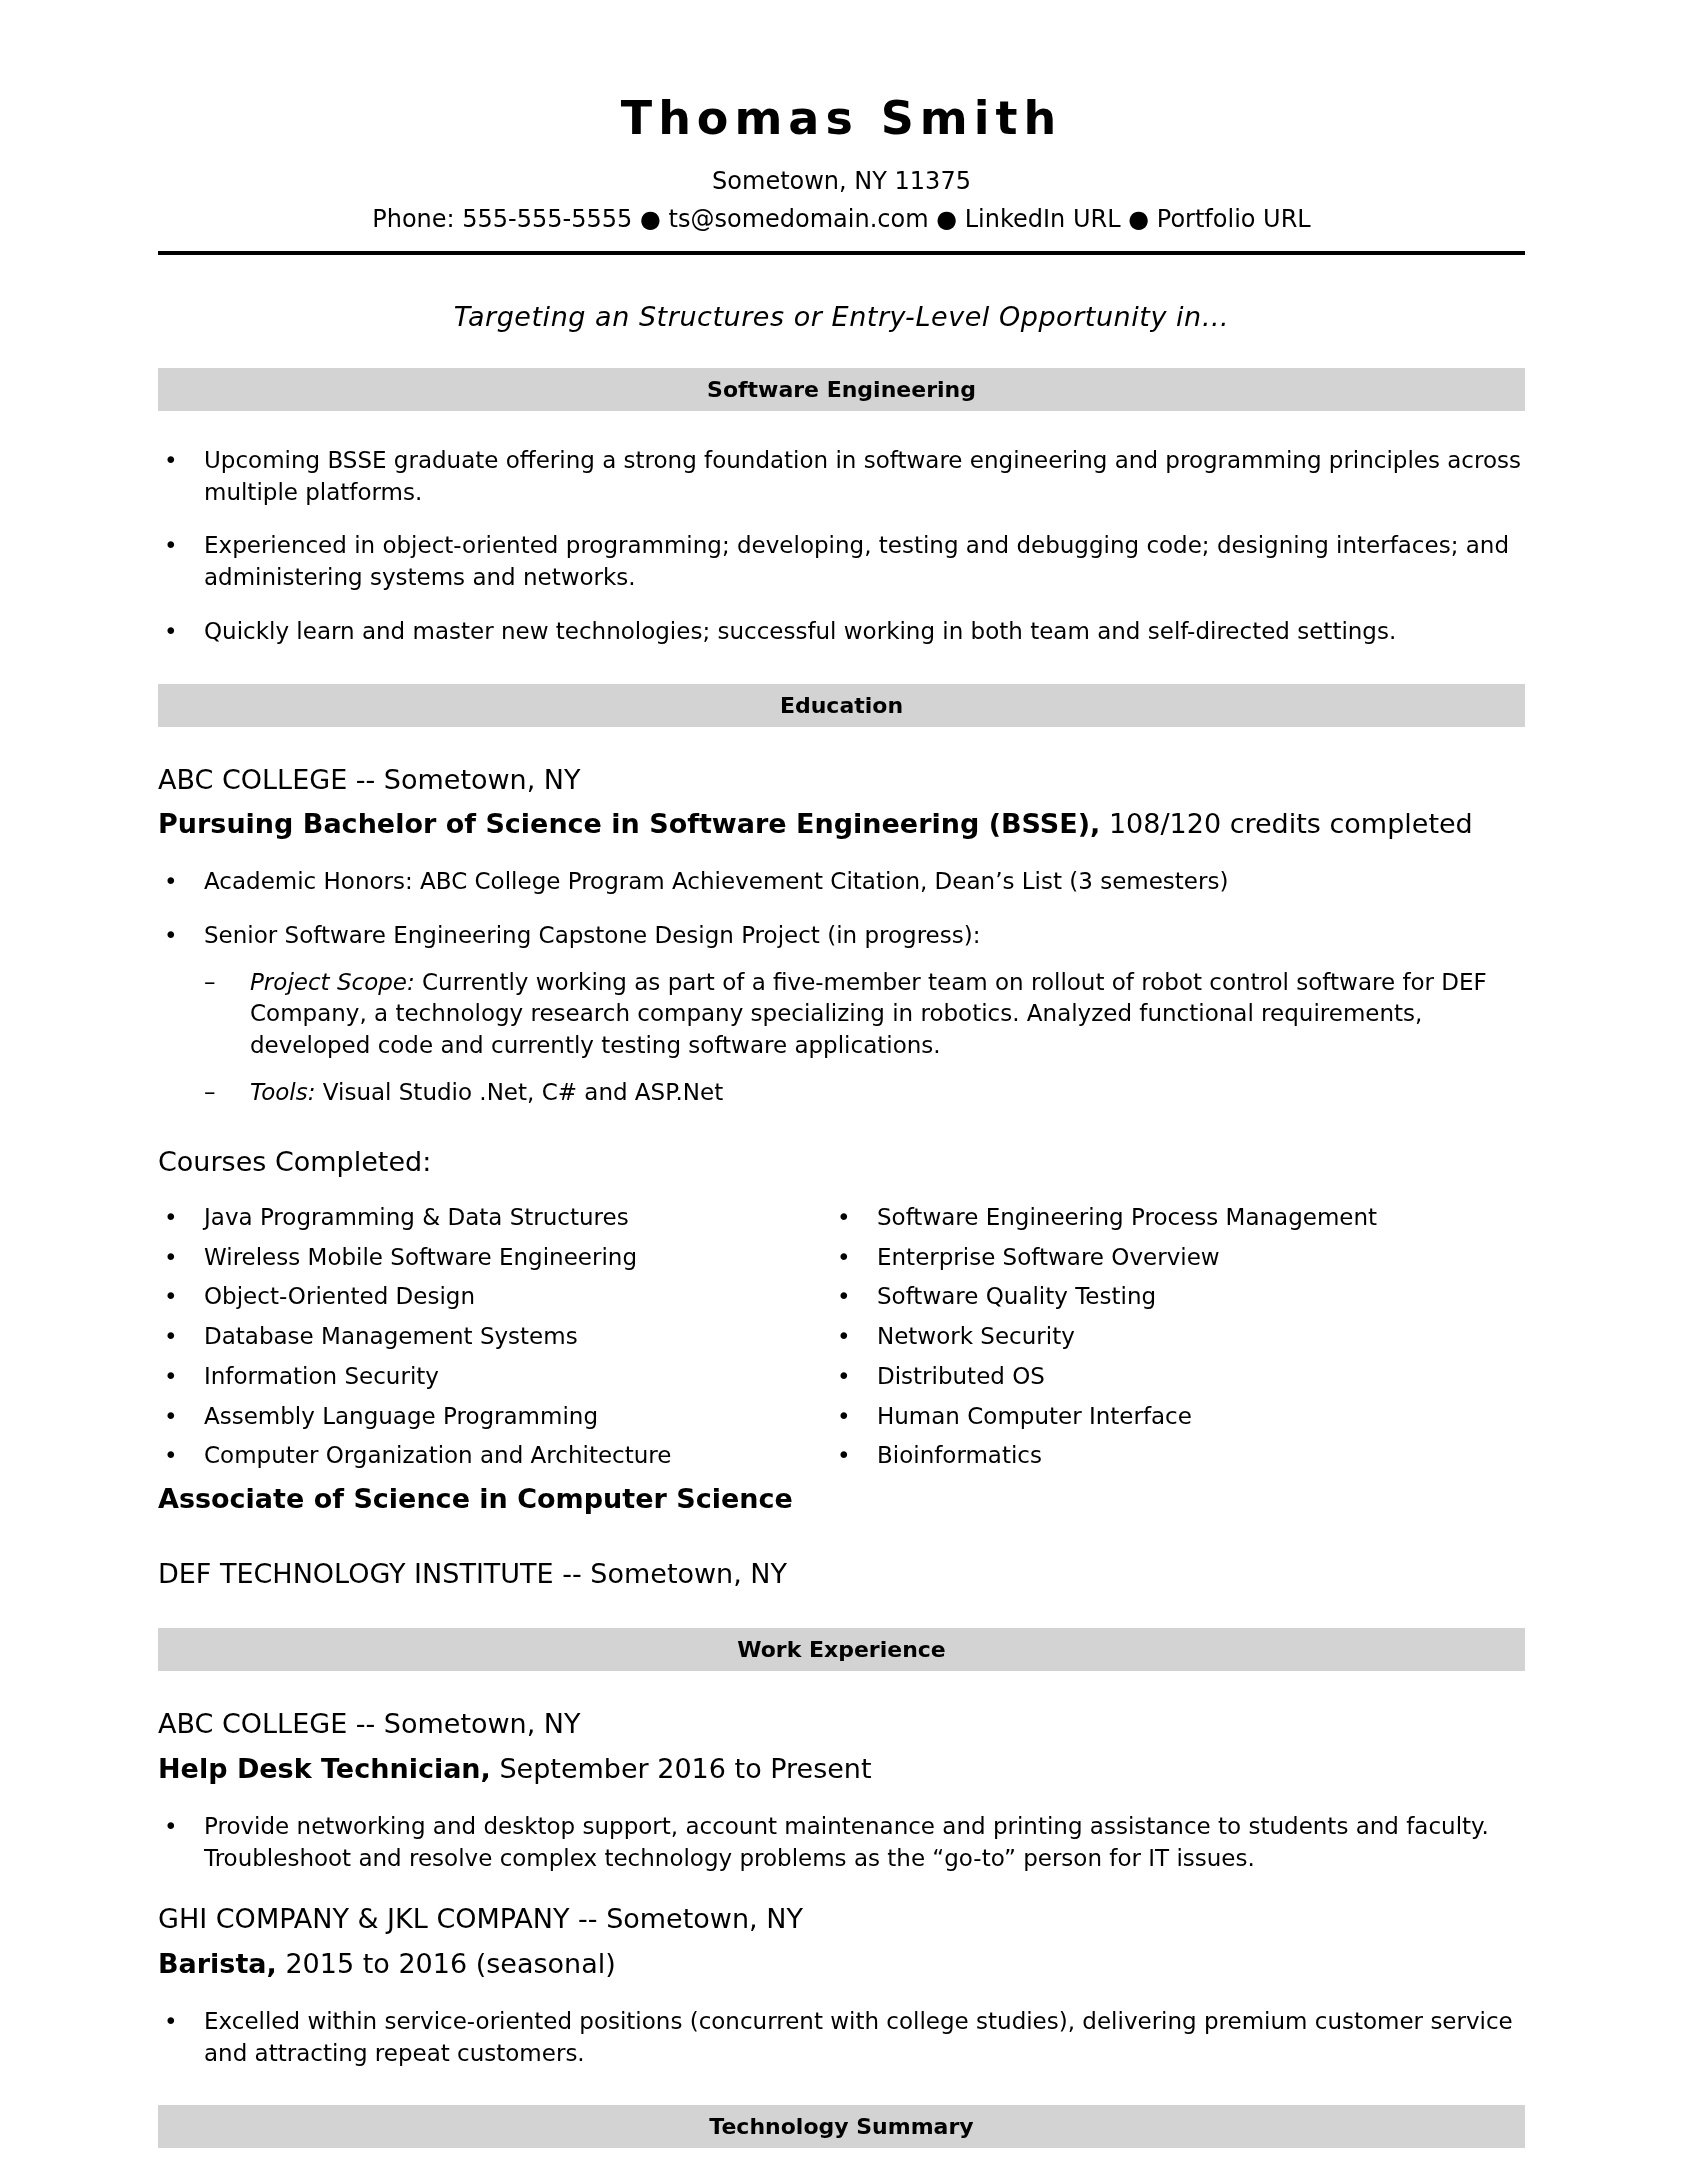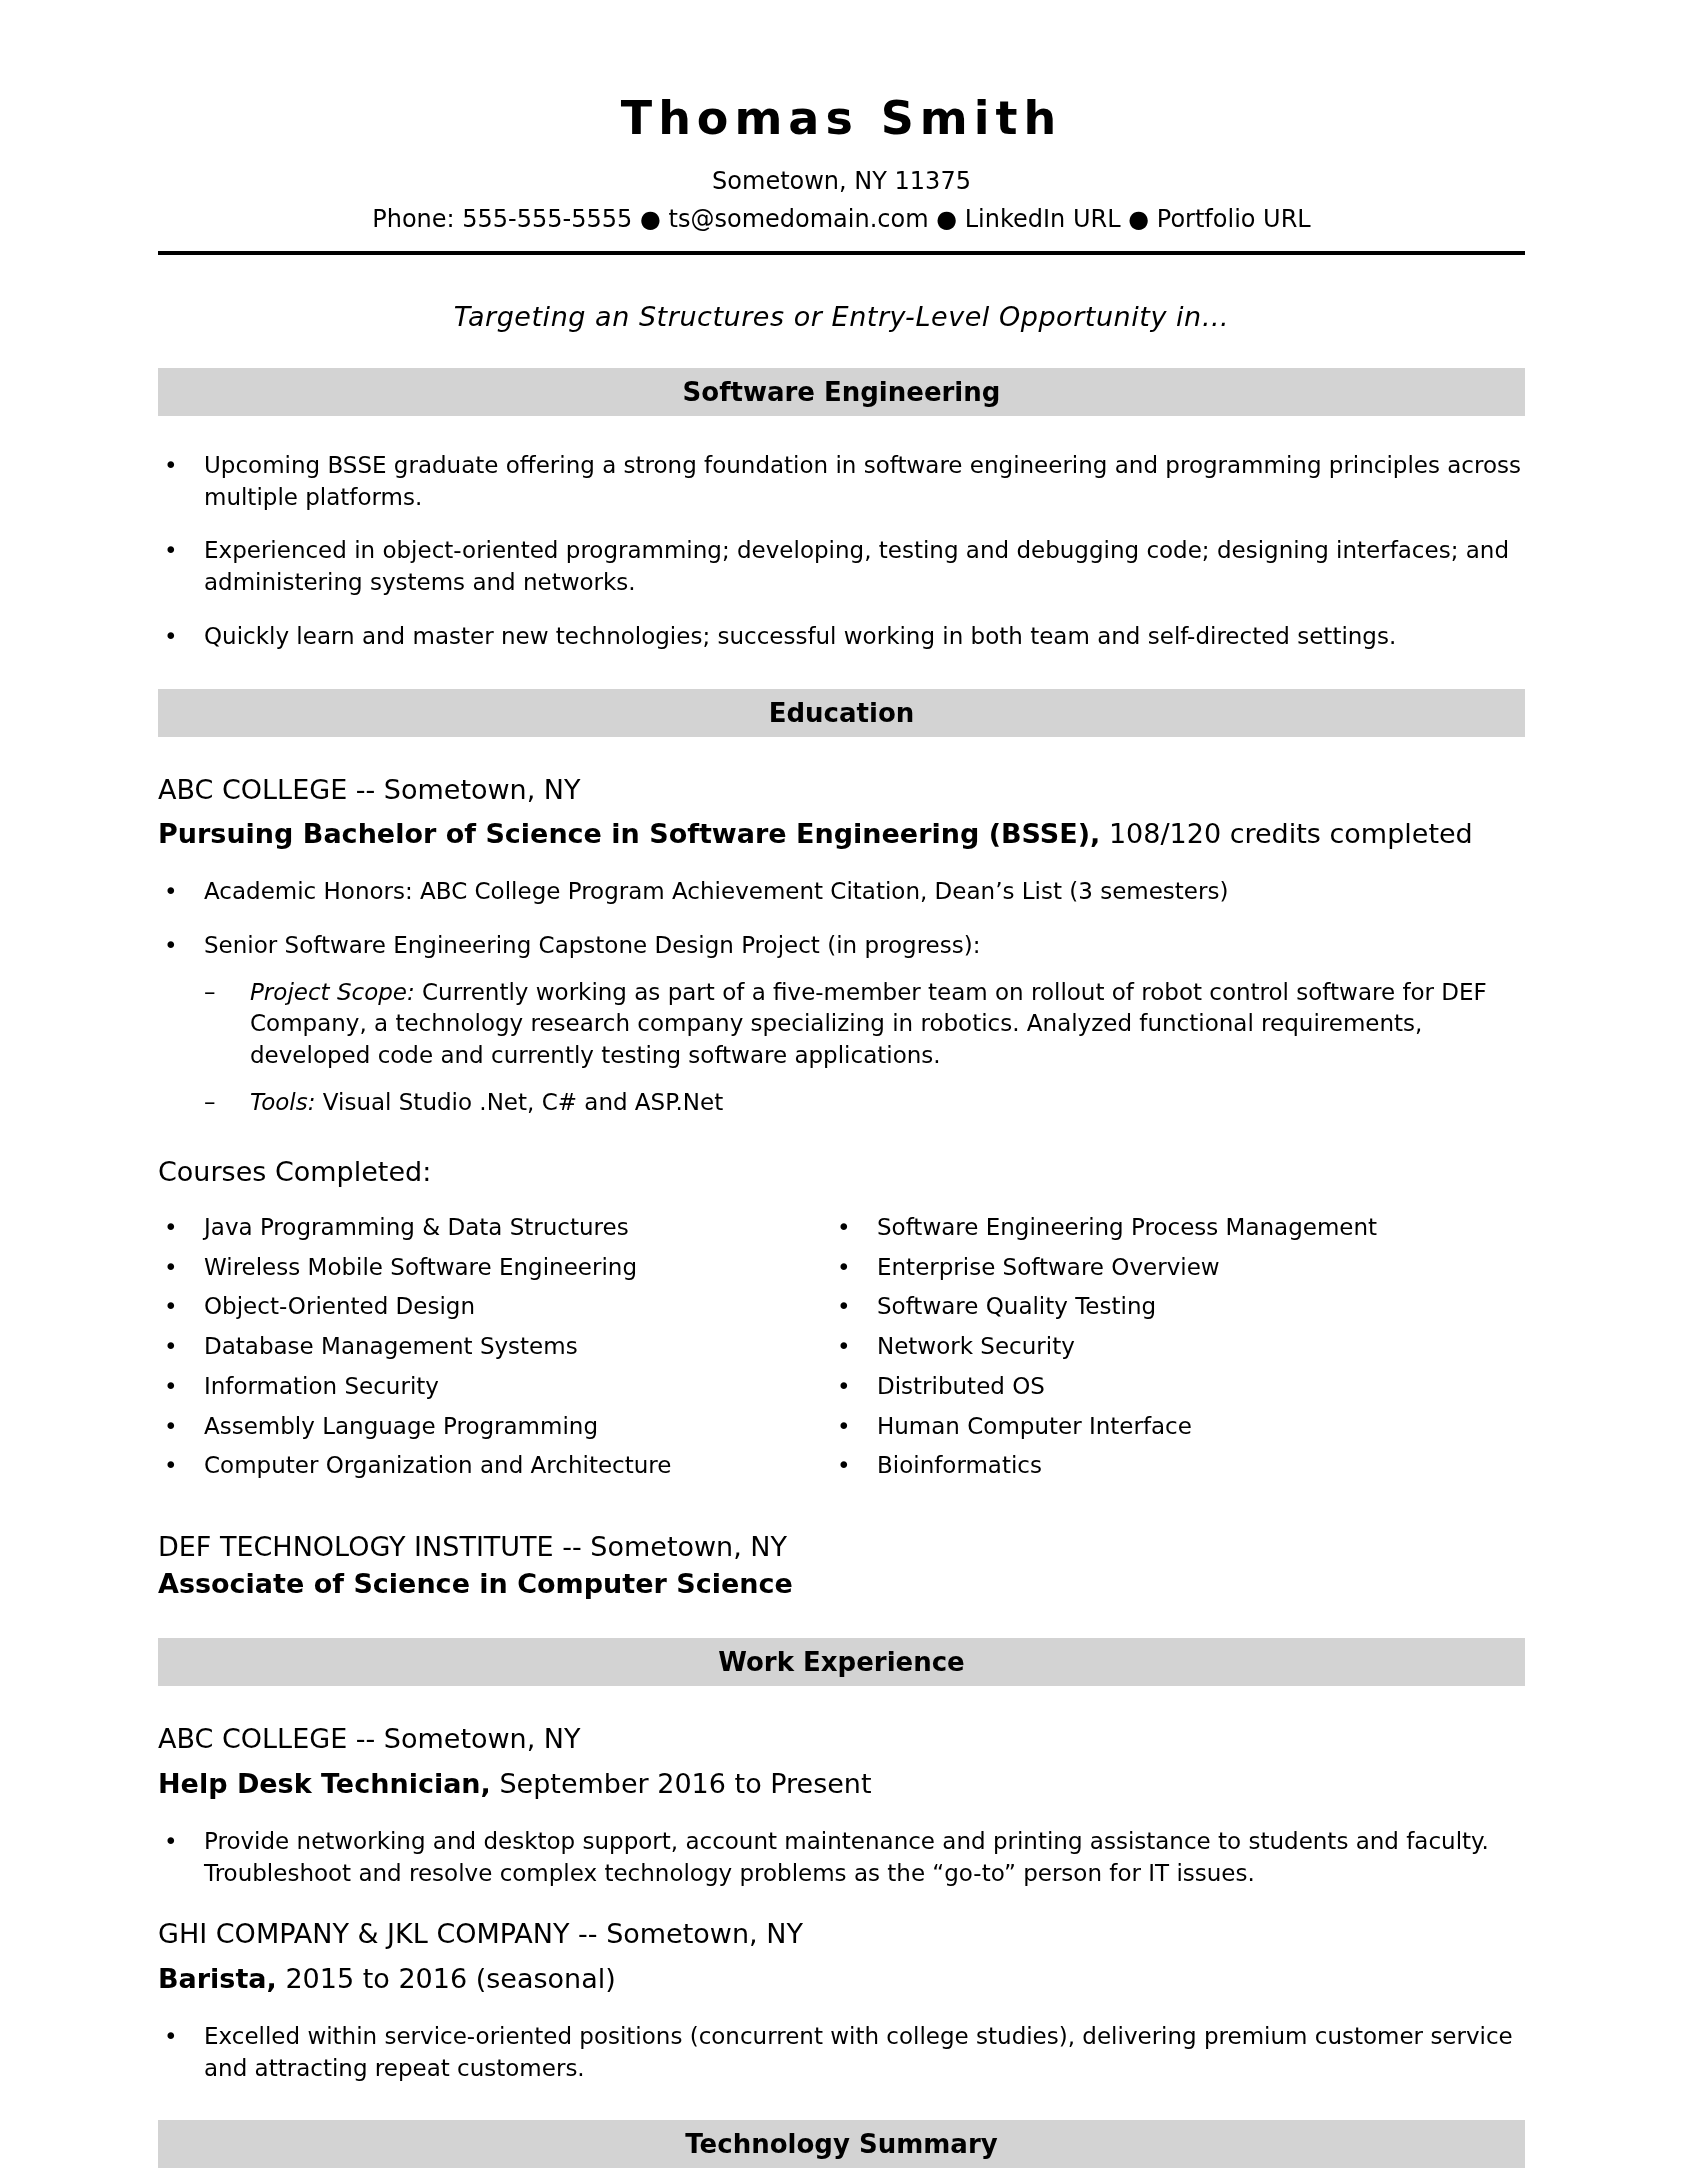--- a/index.html
+++ b/index.html
@@ -7,21 +7,21 @@
   .page { width: 1683px; min-height: 2178px; box-sizing: border-box; padding: 91px 158px 59px; background: #fff; }
 
   .header { text-align: center; }
   .name { font-size: 46px; font-weight: bold; letter-spacing: 0.13em; margin: 0 0 22px; }
   .addr { font-size: 24px; margin: 0 0 10px; }
   .contact { font-size: 24px; margin: 0 0 18px; }
   .rule { height: 4px; background: #000; margin: 0; }
 
   .objective { font-size: 27px; font-style: italic; text-align: center; margin: 46px 0 0; letter-spacing: 0.02em; }
 
-  .section-bar { background: #d3d3d3; text-align: center; font-weight: bold; font-size: 26px; padding: 9px 0; margin: 36px 0 34px; }
+  .section-bar { background: #d3d3d3; text-align: center; font-weight: bold; font-size: 22px; padding: 9px 0; margin: 36px 0 34px; }
 
   .line { font-size: 27px; line-height: 1.38; margin: 0 0 8px; }
   .school { margin: 0 0 7px; }
   .degree { margin: 0 0 24px; }
   .heading-line { margin: 34px 0 22px; }
   .assoc { margin: 38px 0 0; }
 
   .bullet { display: flex; font-size: 23px; line-height: 1.38; margin: 0 0 22px; }
   .bullet .marker { flex: 0 0 46px; box-sizing: border-box; padding-left: 6px; }
   .bullet .text { flex: 1; }
@@ -160,22 +160,22 @@
             <span class="marker">•</span>
             <span class="text">Human Computer Interface</span>
           </div>
         <div class="course">
             <span class="marker">•</span>
             <span class="text">Bioinformatics</span>
           </div>
       </div>
     </div>
 
+    <p class="line"><strong>Associate of Science in Computer Science</strong></p>
     <p class="line school assoc">DEF TECHNOLOGY INSTITUTE -- Sometown, NY</p>
-    <p class="line"><strong>Associate of Science in Computer Science</strong></p>
   </div>
 
   <div class="section-bar">
     <span>Work Experience</span>
   </div>
 
   <div class="job">
     <p class="line school">ABC COLLEGE -- Sometown, NY</p>
     <p class="line job-title"><strong>Help Desk Technician,</strong><span> September 2016 to Present</span></p>
     <div class="bullet">

